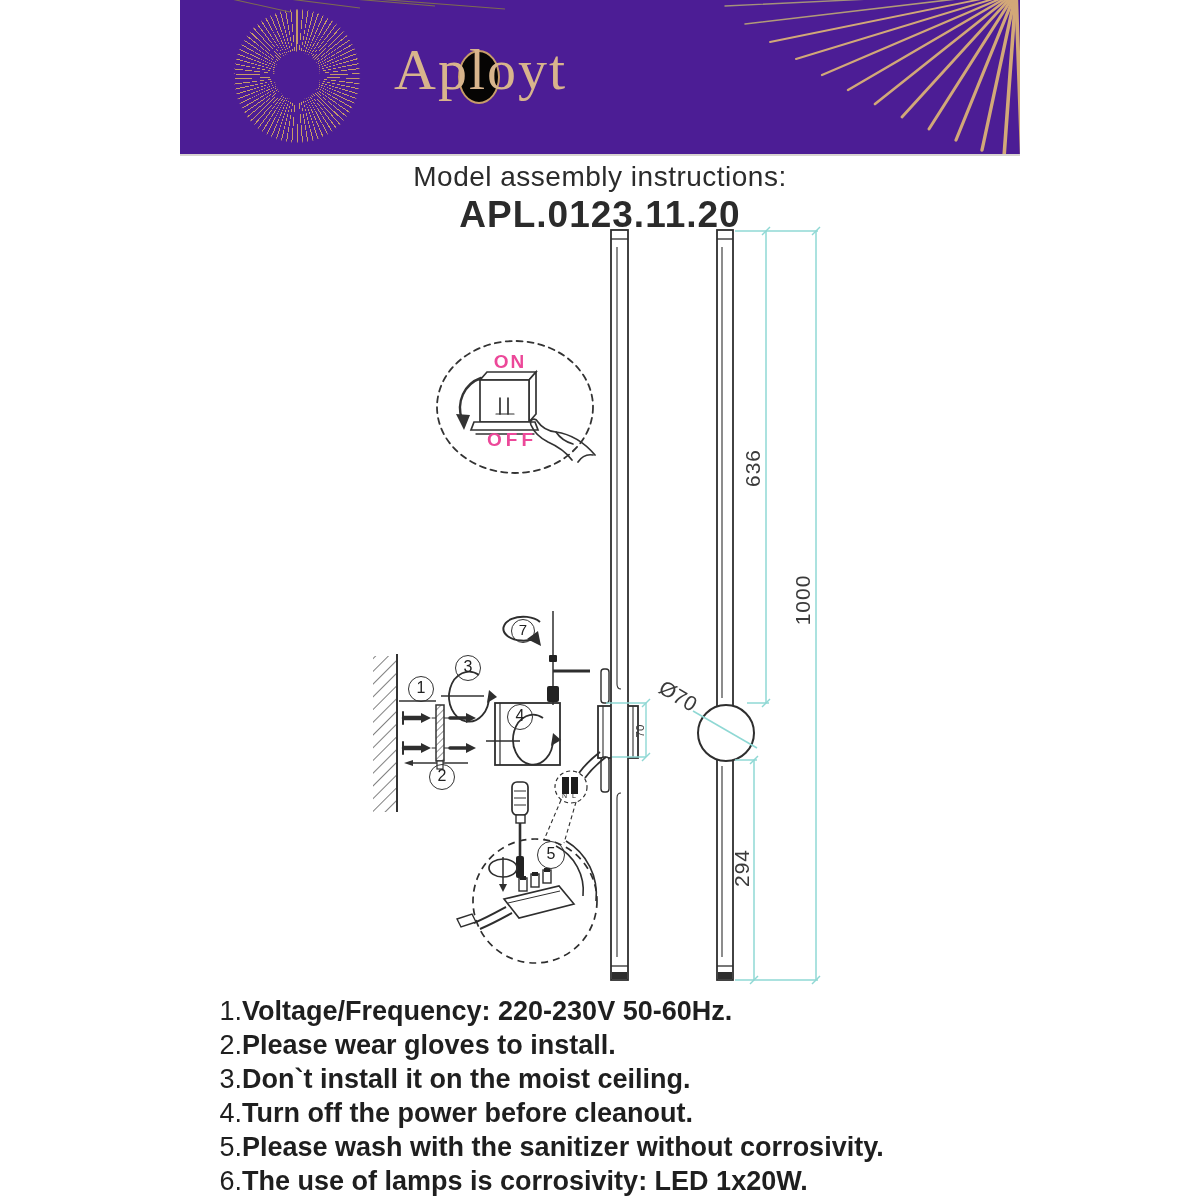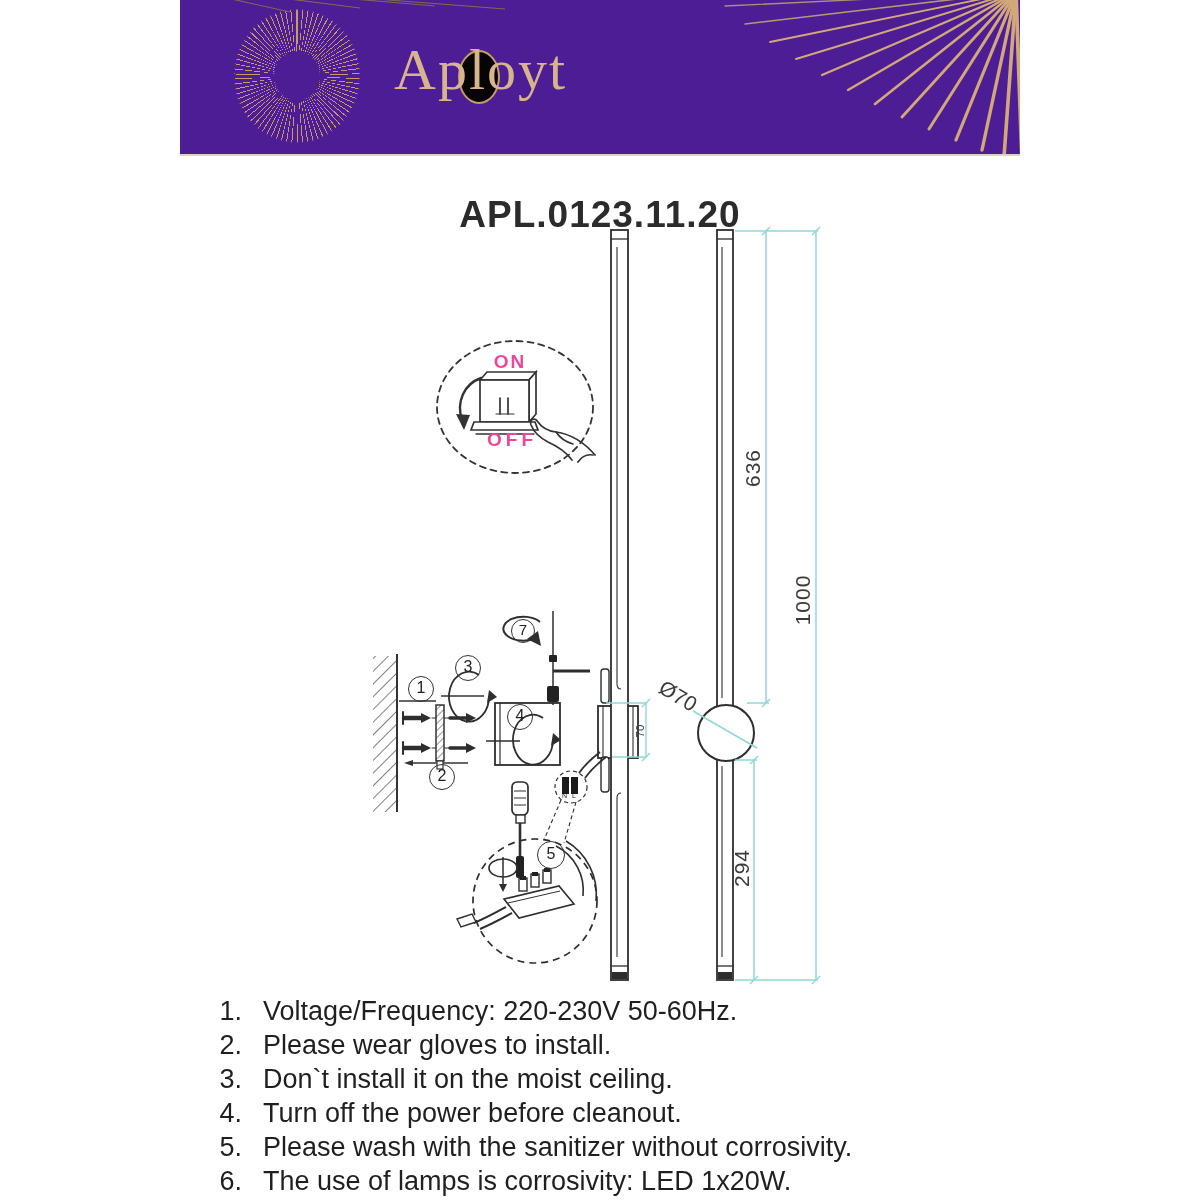--- a/index.html
+++ b/index.html
@@ -38,21 +38,21 @@
   #dim-294{left:711px;top:857px;width:60px;height:22px;font-size:21px;letter-spacing:1px;color:#3a3a3a;}
   #dim-70{left:624px;top:724px;width:34px;height:14px;font-size:11.5px;color:#3a3a3a;}
   #dim-dia70{left:646px;top:684px;width:64px;height:24px;font-size:21px;color:#3a3a3a;
              transform:rotate(31deg);transform-origin:center;text-align:center;}
   .wire-label{position:absolute;font-size:7px;color:#222;}
 
   
   #instructions{position:absolute;left:205px;top:996px;width:800px;color:#1f1f1f;}
   .inst-row{display:flex;align-items:baseline;height:34px;font-size:27px;}
   .inst-num{width:37px;text-align:right;flex:none;}
-  .inst-text{margin-left:21px;white-space:nowrap;}
+  .inst-text{white-space:nowrap;font-weight:bold;}
 </style>
 </head>
 <body>
 
 <div id="page">
 
   <div id="banner">
     <div id="burst"></div>
     <div id="burst-core"></div>
     <svg width="840" height="154" viewBox="0 0 840 154">
@@ -74,20 +74,21 @@
         <line x1="836" y1="-8" x2="749" y2="129" stroke="#d2a878" stroke-width="3"></line>
         <line x1="836" y1="-8" x2="776" y2="140" stroke="#d2a878" stroke-width="3.2"></line>
         <line x1="836" y1="-8" x2="802" y2="150" stroke="#d2a878" stroke-width="3.4"></line>
         <line x1="836" y1="-8" x2="824" y2="157" stroke="#d2a878" stroke-width="3.6"></line>
         <line x1="836" y1="-8" x2="842" y2="162" stroke="#d2a878" stroke-width="3.8"></line>
       </g>
     </svg>
     <div id="brand-text">Aployt</div>
   </div>
 
+  <div id="title-main" class="title">Model assembly instructions:</div>
   <div id="title-model" class="title">APL.0123.11.20</div>
 
   <svg id="diagram-svg" viewBox="180 215 840 790">
     <defs>
       <pattern id="hatchW" patternUnits="userSpaceOnUse" width="9" height="9" patternTransform="rotate(45)">
         <line x1="0" y1="0" x2="0" y2="9" stroke="#3a3a3a" stroke-width="1.3"></line>
       </pattern>
       <pattern id="hatchP" patternUnits="userSpaceOnUse" width="5" height="5" patternTransform="rotate(45)">
         <line x1="0" y1="0" x2="0" y2="5" stroke="#3a3a3a" stroke-width="1.1"></line>
       </pattern>

